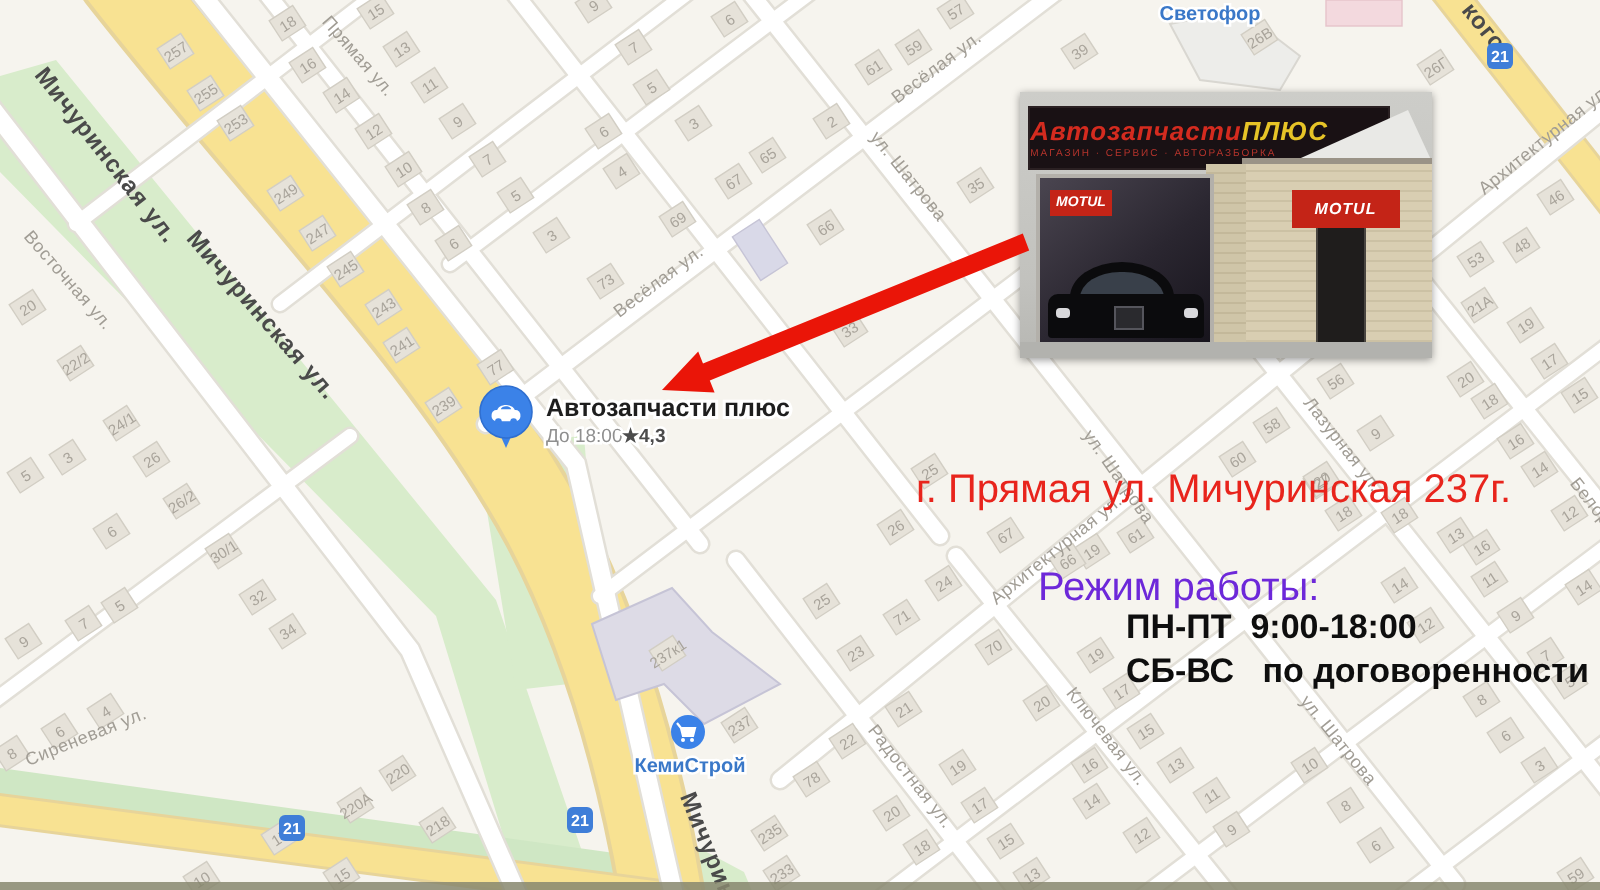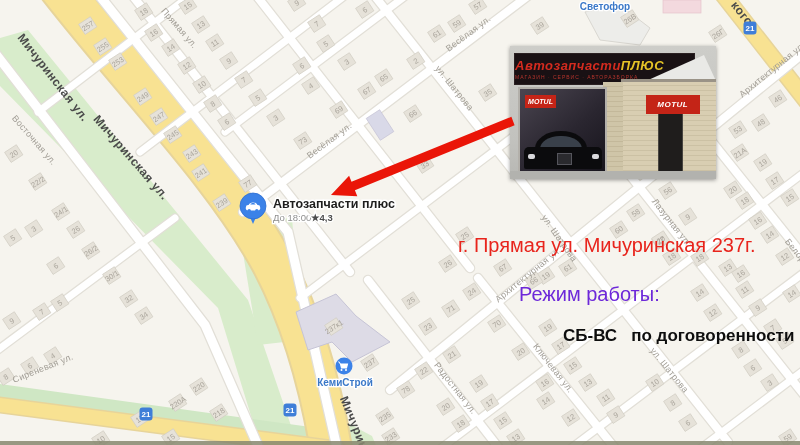--- a/index.html
+++ b/index.html
@@ -505,14 +505,15 @@
     </div>
     <div class="ground"></div>
   </div>
 
   <svg id="arrow-svg" width="800" height="445" viewBox="0 0 800 445">
     <polygon fill="var(--arrow-red)" points="511.4,116.8 351.5,181.8 349.1,175.8 331,195 357.3,196.2 354.9,190.2 514.6,125.2"></polygon>
   </svg>
 
   <div class="ann addr">г. Прямая ул. Мичуринская 237г.</div>
   <div class="ann sch-title">Режим работы:</div>
+  <div class="ann sch-wd">ПН-ПТ  9:00-18:00</div>
   <div class="ann sch-we">СБ-ВС   по договоренности</div>
 </div>
 
 </body></html>

